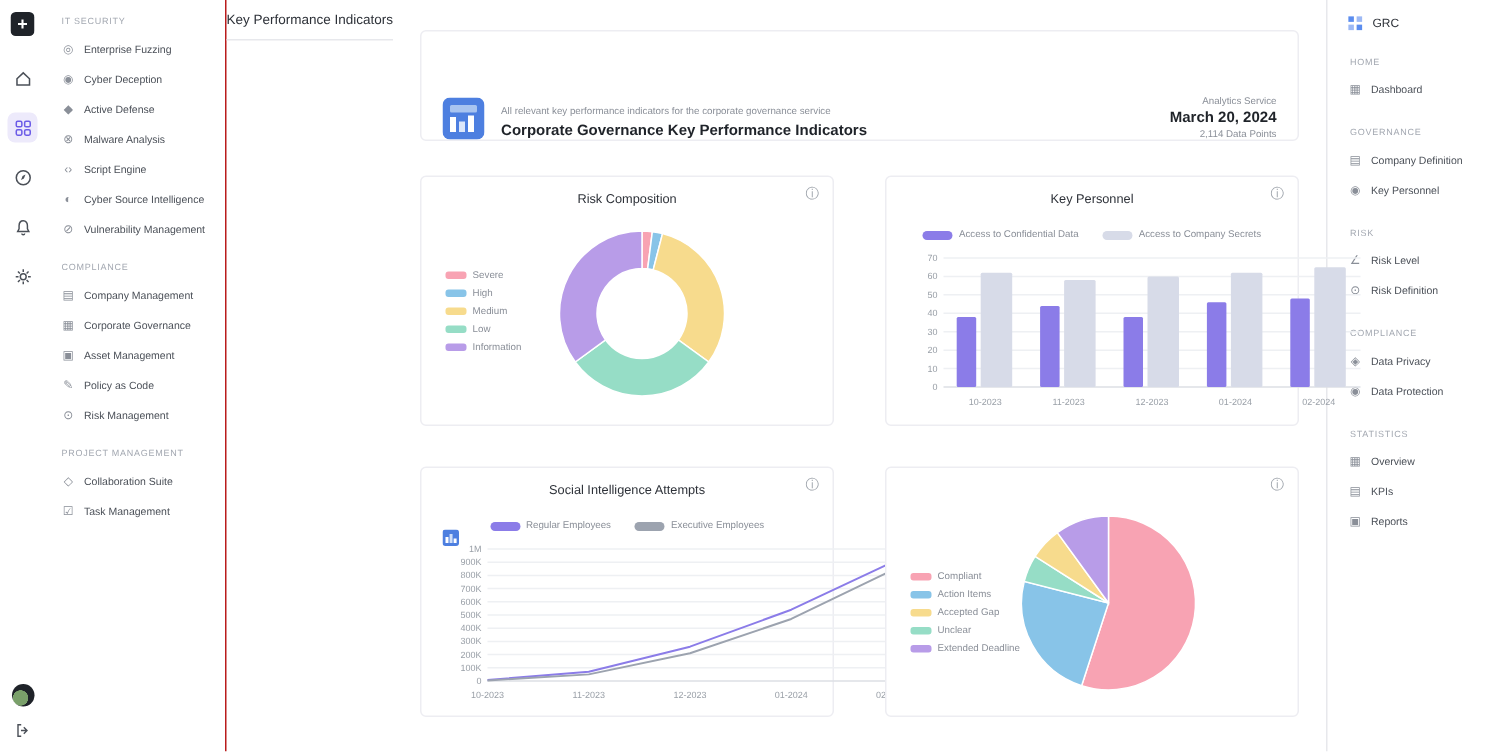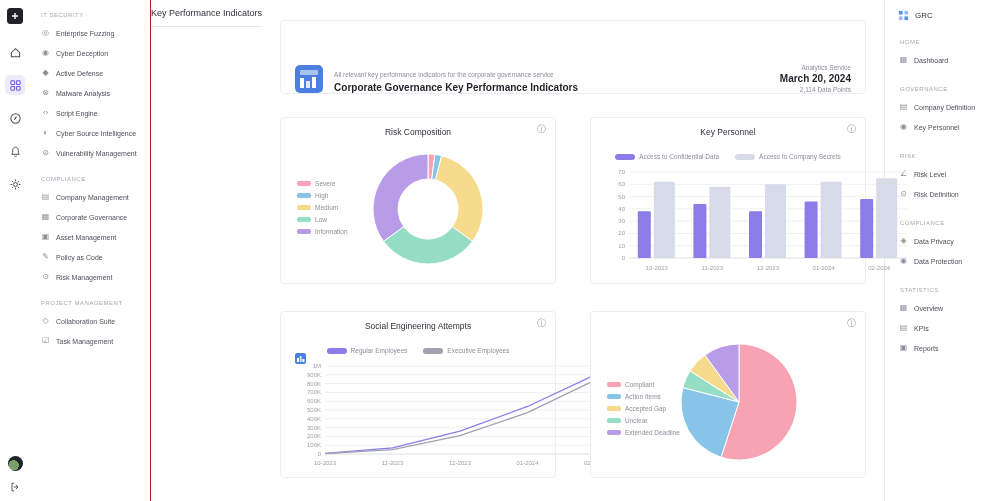--- a/index.html
+++ b/index.html
@@ -290,21 +290,21 @@
                 <rect x="203.6" y="35.48571428571429" width="13" height="56.51428571428571" fill="#8b7ce8" rx="1"></rect>
                 <rect x="219.6" y="15.828571428571436" width="21" height="76.17142857142856" fill="#d7dbe8" rx="1"></rect>
                 <text x="278.20000000000005" y="104" text-anchor="middle" font-size="6" fill="#9aa0a8">02-2024</text>
                 <rect x="259.20000000000005" y="33.028571428571425" width="13" height="58.971428571428575" fill="#8b7ce8" rx="1"></rect>
                 <rect x="275.20000000000005" y="12.142857142857139" width="21" height="79.85714285714286" fill="#d7dbe8" rx="1"></rect>
               </svg>
             </div>
         </div>
 
         <div class="card card-line">
-          <div class="card-title">Social Engineering Attempts</div>
+          <div class="card-title">Social Intelligence Attempts</div>
           <span class="info">ⓘ</span>
           <svg class="mini-logo" width="11" height="11" viewBox="0 0 11 11">
             <rect width="11" height="11" rx="2" fill="#4d7fe0"></rect>
             <rect x="2" y="5" width="2" height="4" fill="#fff"></rect>
             <rect x="4.7" y="3" width="2" height="6" fill="#cfdef8"></rect>
             <rect x="7.4" y="6" width="2" height="3" fill="#fff"></rect>
           </svg>
           <div class="chart-body">
               <div class="legend-h">
                 <div class="leg">

